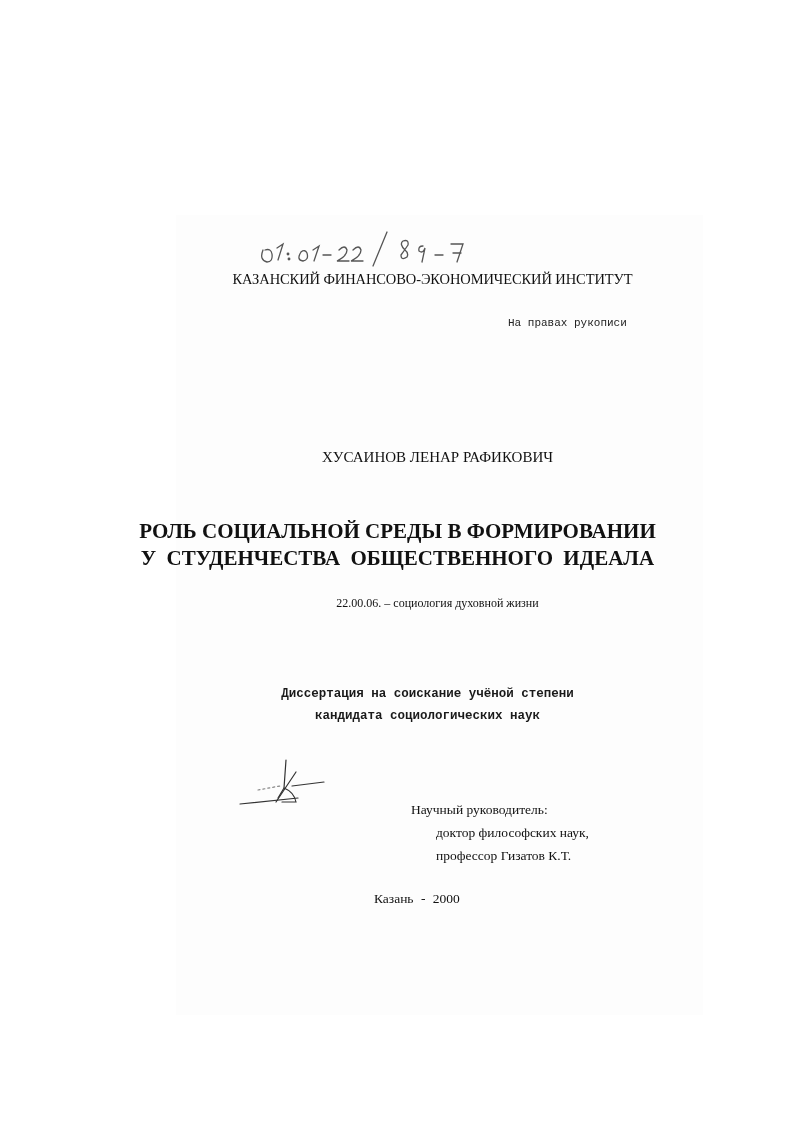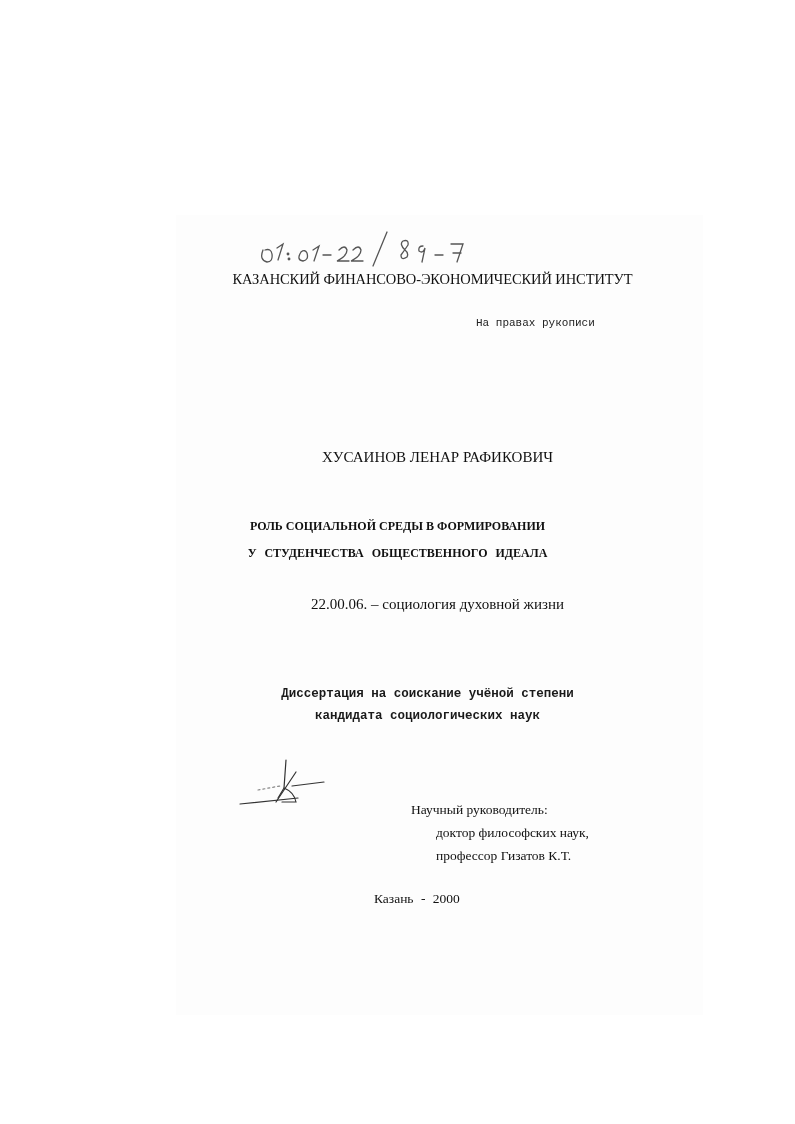--- a/index.html
+++ b/index.html
@@ -37,52 +37,52 @@
       left: 0;
       width: 795px;
       text-align: center;
       top: 271px;
       font-size: 14.5px;
       letter-spacing: -0.1px;
       padding-left: 70px;
       box-sizing: border-box;
     }
     .manuscript-note {
-      left: 476px;
+      left: 508px;
       top: 317px;
       font-family: "Liberation Mono", monospace;
       font-size: 11px;
       color: #222;
     }
     .author {
       left: 0;
       width: 795px;
       text-align: center;
       top: 442px;
       font-size: 15px;
       padding-left: 80px;
       box-sizing: border-box;
       margin-top: 7px;
     }
     .title-line {
       left: 0;
       width: 795px;
       text-align: center;
-      font-size: 12px;
+      font-size: 21px;
       font-weight: bold;
       box-sizing: border-box;
     }
     .title-line.l1 { top: 519px; }
     .title-line.l2 { top: 546px; word-spacing: 5px; }
     .specialty {
       left: 0;
       width: 795px;
       text-align: center;
       top: 596px;
-      font-size: 15px;
+      font-size: 12px;
       padding-left: 80px;
       box-sizing: border-box;
     }
     .degree {
       left: 0;
       width: 795px;
       text-align: center;
       font-family: "Liberation Mono", monospace;
       font-size: 12.5px;
       font-weight: bold;

